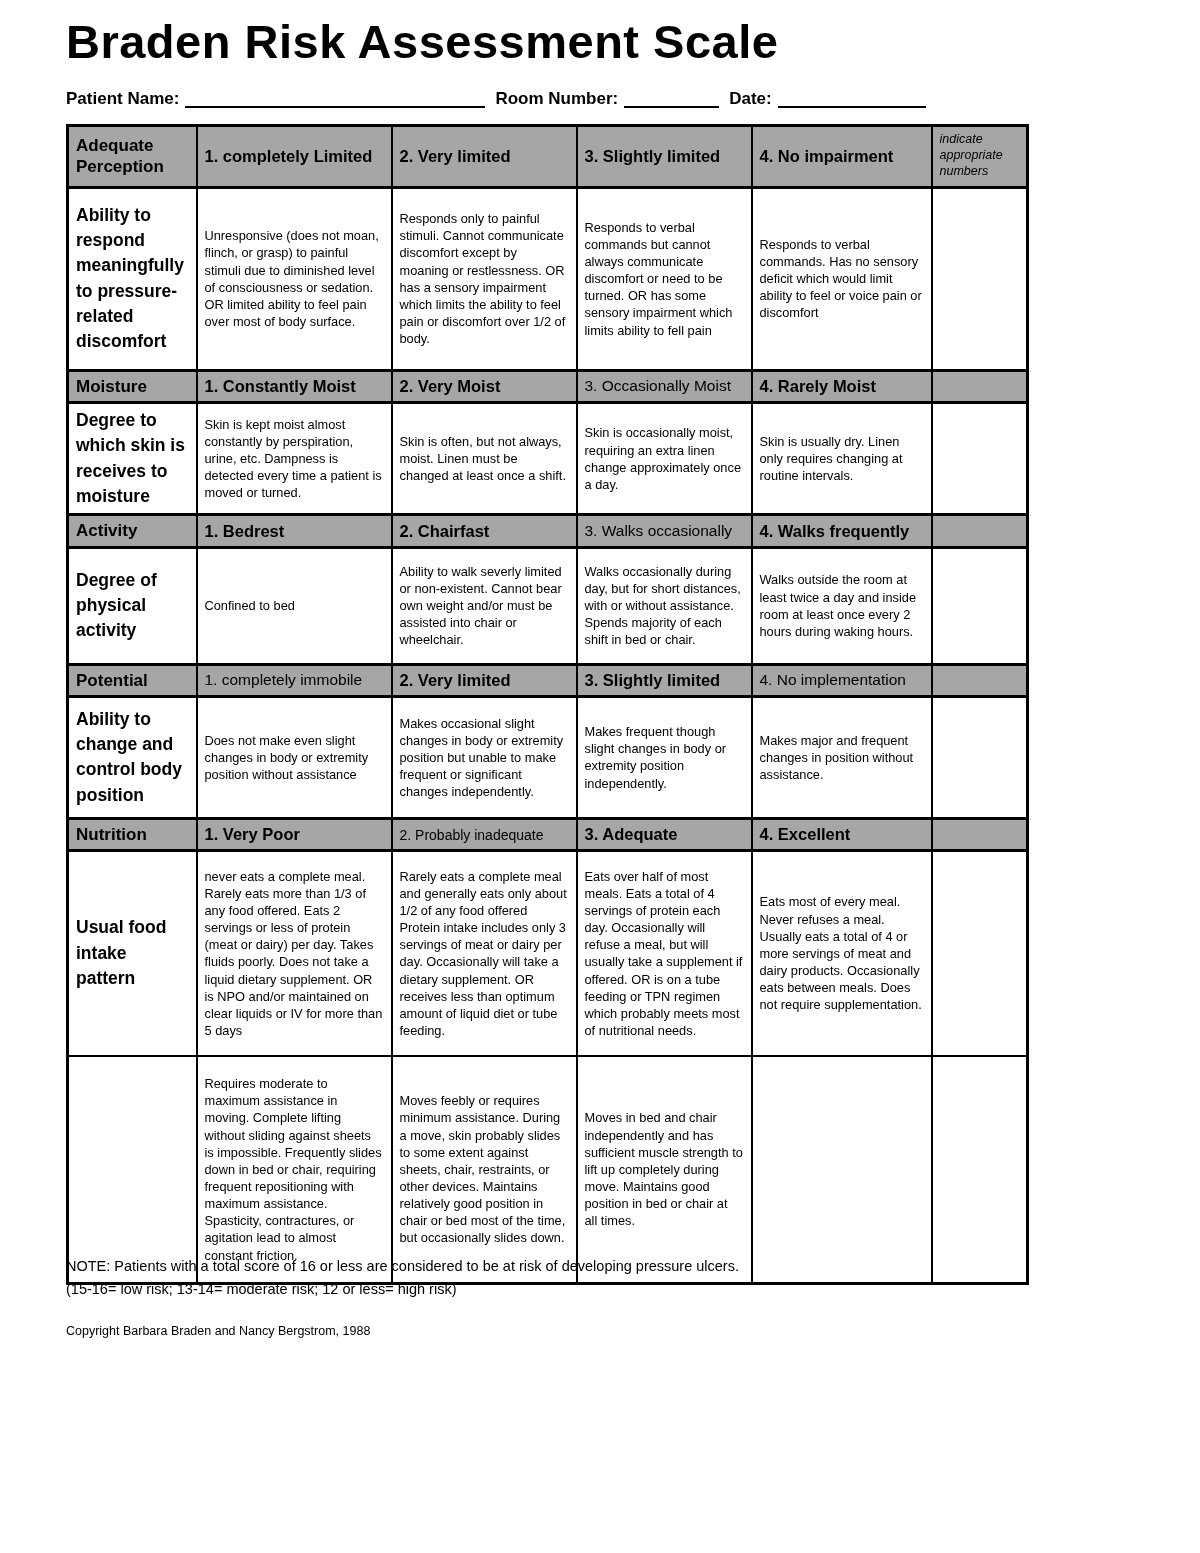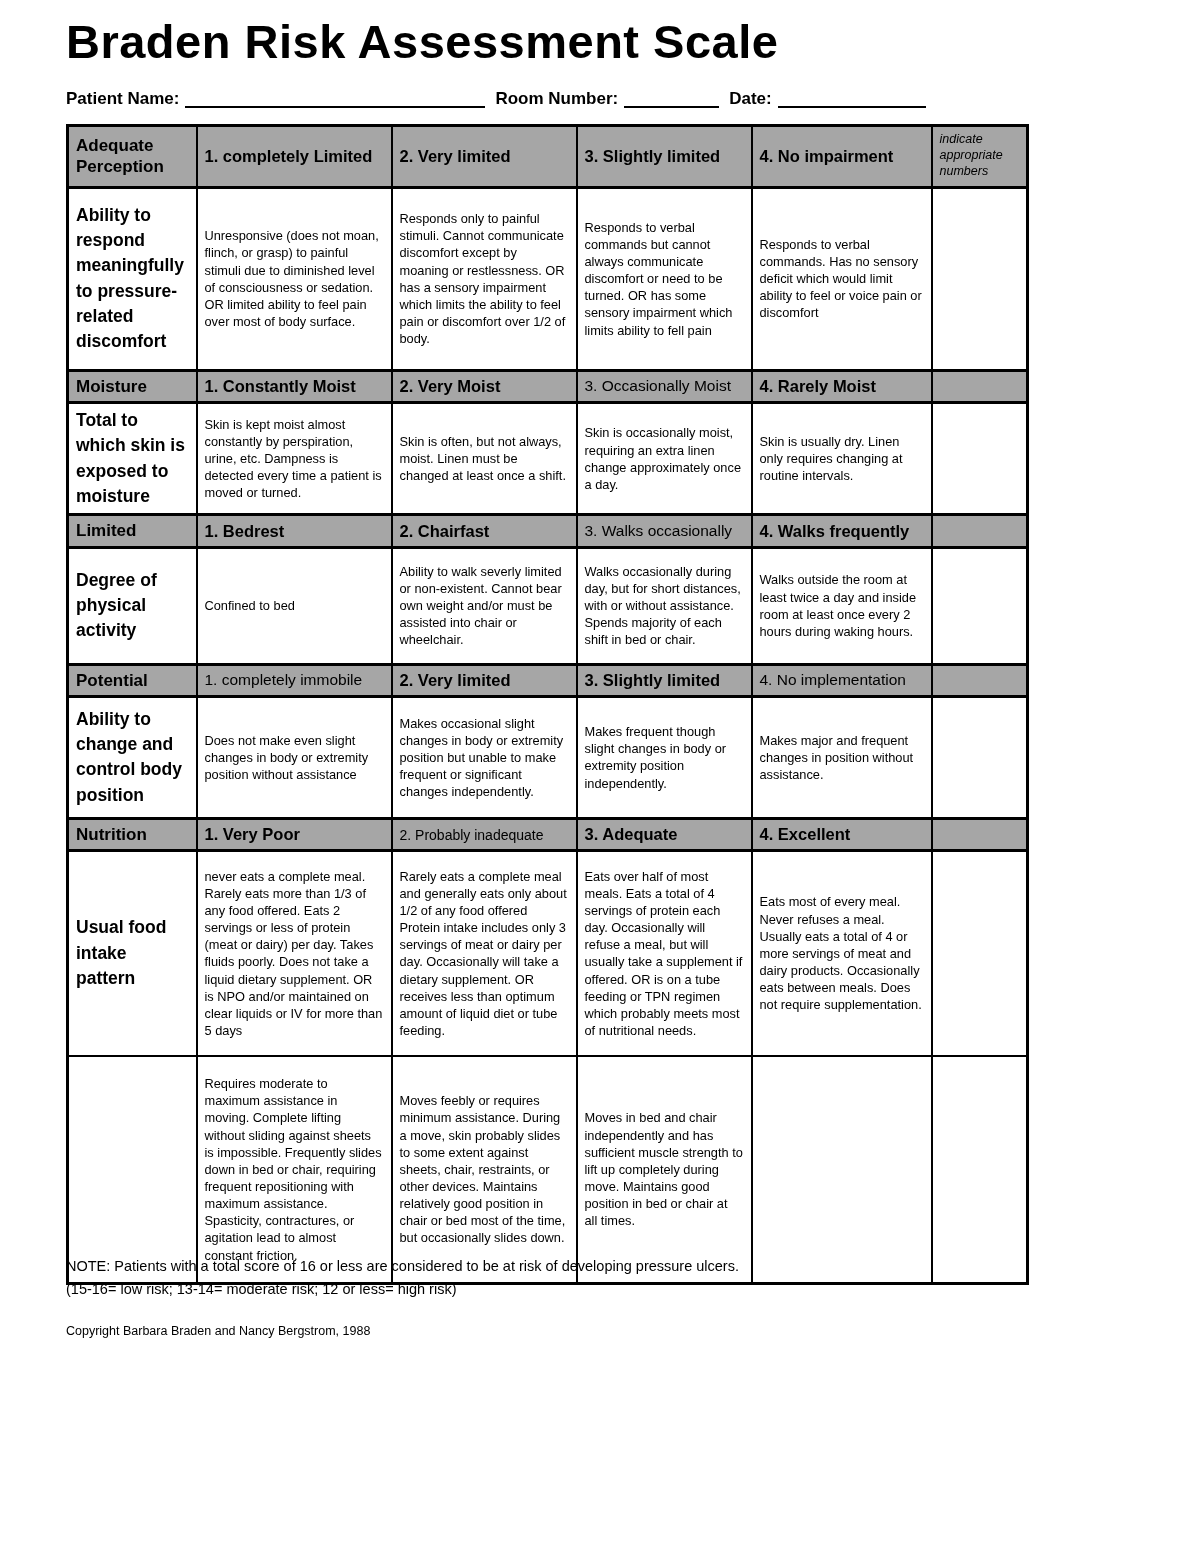--- a/index.html
+++ b/index.html
@@ -122,30 +122,30 @@
 
     <tr class="hdr r-h2">
       <td class="cat">Moisture</td>
       <td class="lvl">1. Constantly Moist</td>
       <td class="lvl">2. Very Moist</td>
       <td class="lvl-reg">3. Occasionally Moist</td>
       <td class="lvl">4. Rarely Moist</td>
       <td></td>
     </tr>
     <tr class="r-d2">
-      <td class="rowlab">Total to which skin is exposed to moisture</td>
+      <td class="rowlab">Degree to which skin is receives to moisture</td>
       <td class="desc">Skin is kept moist almost constantly by perspiration, urine, etc. Dampness is detected every time a patient is moved or turned.</td>
       <td class="desc">Skin is often, but not always, moist. Linen must be changed at least once a shift.</td>
       <td class="desc">Skin is occasionally moist, requiring an extra linen change approximately once a day.</td>
       <td class="desc">Skin is usually dry. Linen only requires changing at routine intervals.</td>
       <td></td>
     </tr>
 
     <tr class="hdr r-h3">
-      <td class="cat">Limited</td>
+      <td class="cat">Activity</td>
       <td class="lvl">1. Bedrest</td>
       <td class="lvl">2. Chairfast</td>
       <td class="lvl-reg">3. Walks occasionally</td>
       <td class="lvl">4. Walks frequently</td>
       <td></td>
     </tr>
     <tr class="r-d3">
       <td class="rowlab">Degree of physical activity</td>
       <td class="desc">Confined to bed</td>
       <td class="desc">Ability to walk severly limited or non-existent. Cannot bear own weight and/or must be assisted into chair or wheelchair.</td>

